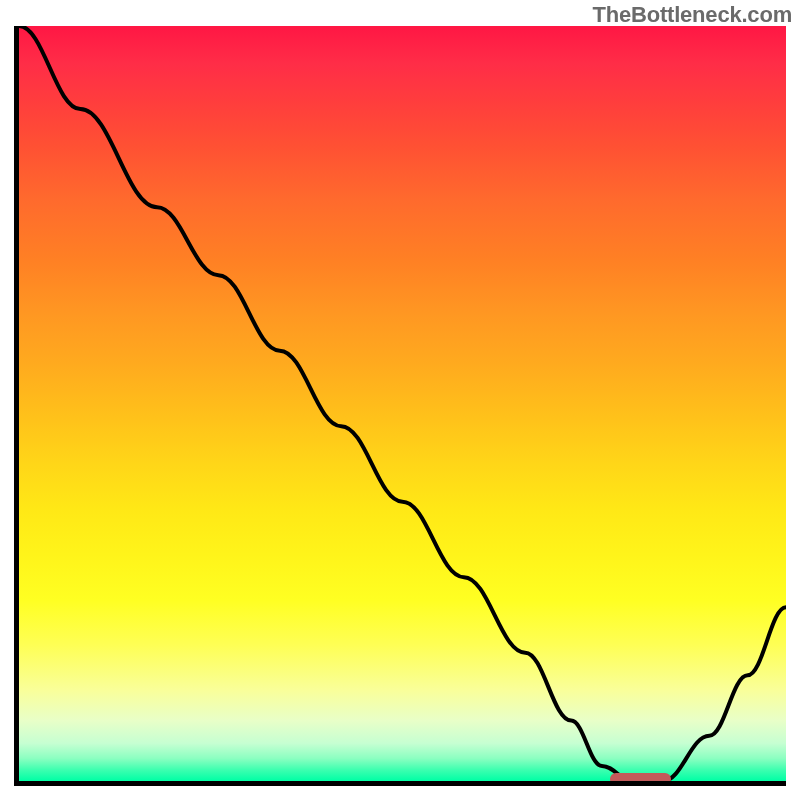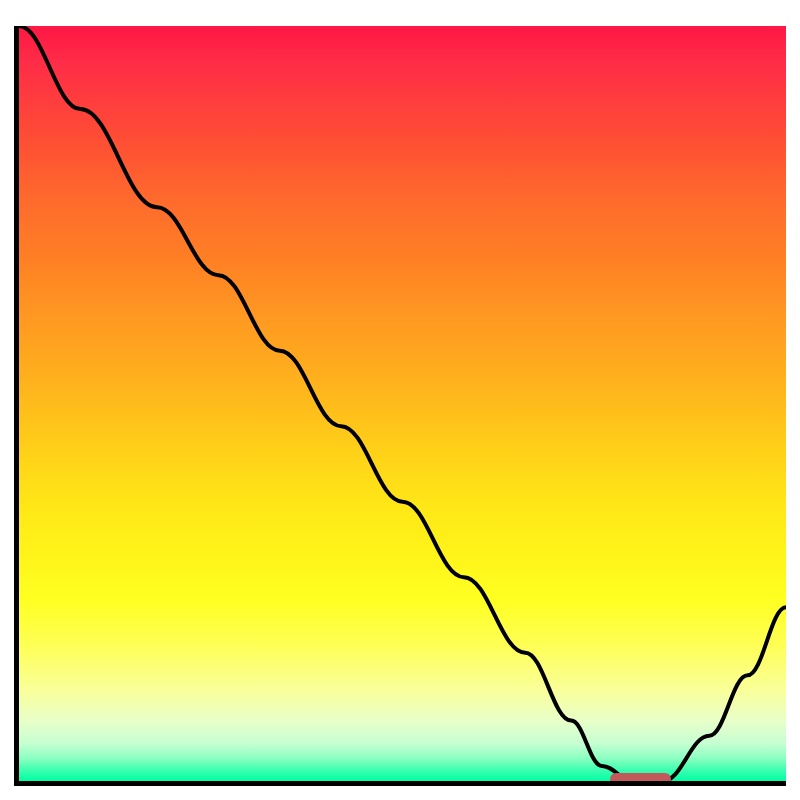--- a/index.html
+++ b/index.html
@@ -76,20 +76,21 @@
     border-radius: 6px;
     background: #c35a5a;
     z-index: 3;
   }
 </style>
 </head>
 <body>
 
 <div class="wrap">
 
+  <div class="watermark">TheBottleneck.com</div>
 
   <div class="axis y"></div>
   <div class="axis x"></div>
 
   <div class="plot">
     <div class="gradient"></div>
 
     <svg class="curve" viewBox="0 0 767 755" preserveAspectRatio="none">
       <path d="M 0 0 C 24.544 0, 36.815999999999995 83.04999999999995, 61.36 83.04999999999995 C 92.04 83.04999999999995, 107.38 181.20000000000005, 138.06 181.20000000000005 C 162.604 181.20000000000005, 174.876 249.14999999999998, 199.42000000000002 249.14999999999998 C 223.96400000000003 249.14999999999998, 236.23600000000002 324.65000000000003, 260.78000000000003 324.65000000000003 C 285.324 324.65000000000003, 297.596 400.15000000000003, 322.14 400.15000000000003 C 346.68399999999997 400.15000000000003, 358.956 475.65, 383.5 475.65 C 408.044 475.65, 420.316 551.15, 444.85999999999996 551.15 C 469.404 551.15, 481.676 626.65, 506.22 626.65 C 524.628 626.65, 533.832 694.6, 552.24 694.6 C 564.512 694.6, 570.648 739.9, 582.92 739.9 C 595.192 739.9, 601.328 755, 613.6 755 C 625.872 755, 632.008 755, 644.28 755 C 662.688 755, 671.892 709.7, 690.3000000000001 709.7 C 705.64 709.7, 713.3100000000001 649.3, 728.65 649.3 C 743.99 649.3, 751.66 581.35, 767 581.35" fill="none" stroke="#000" stroke-width="4" stroke-linejoin="round" stroke-linecap="round"></path>
     </svg>

